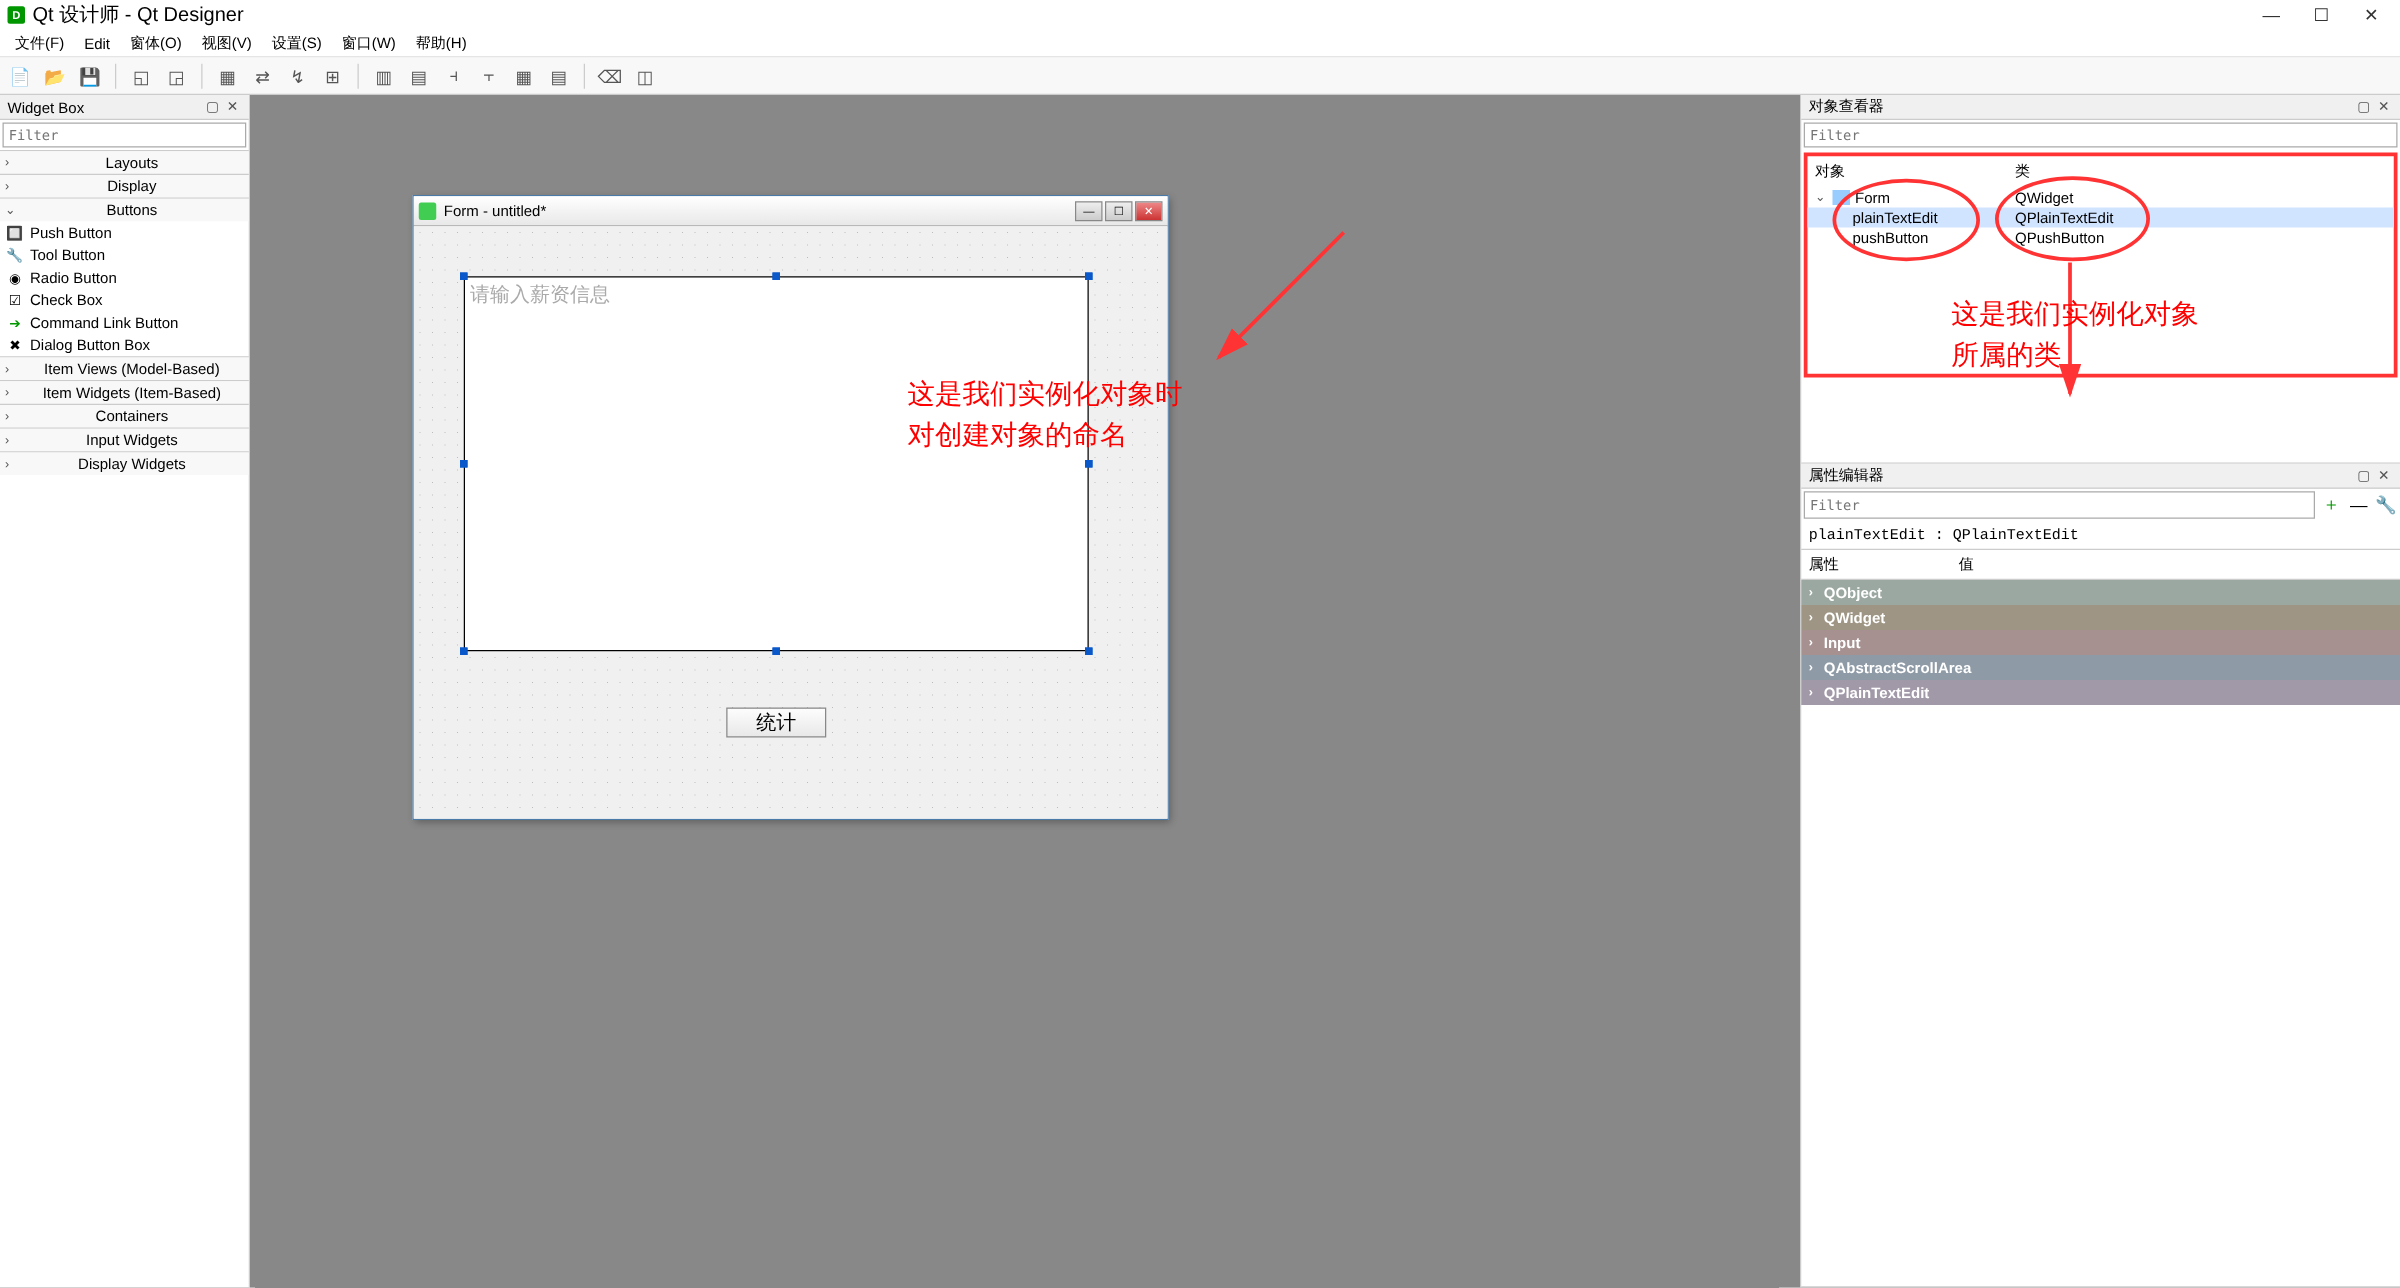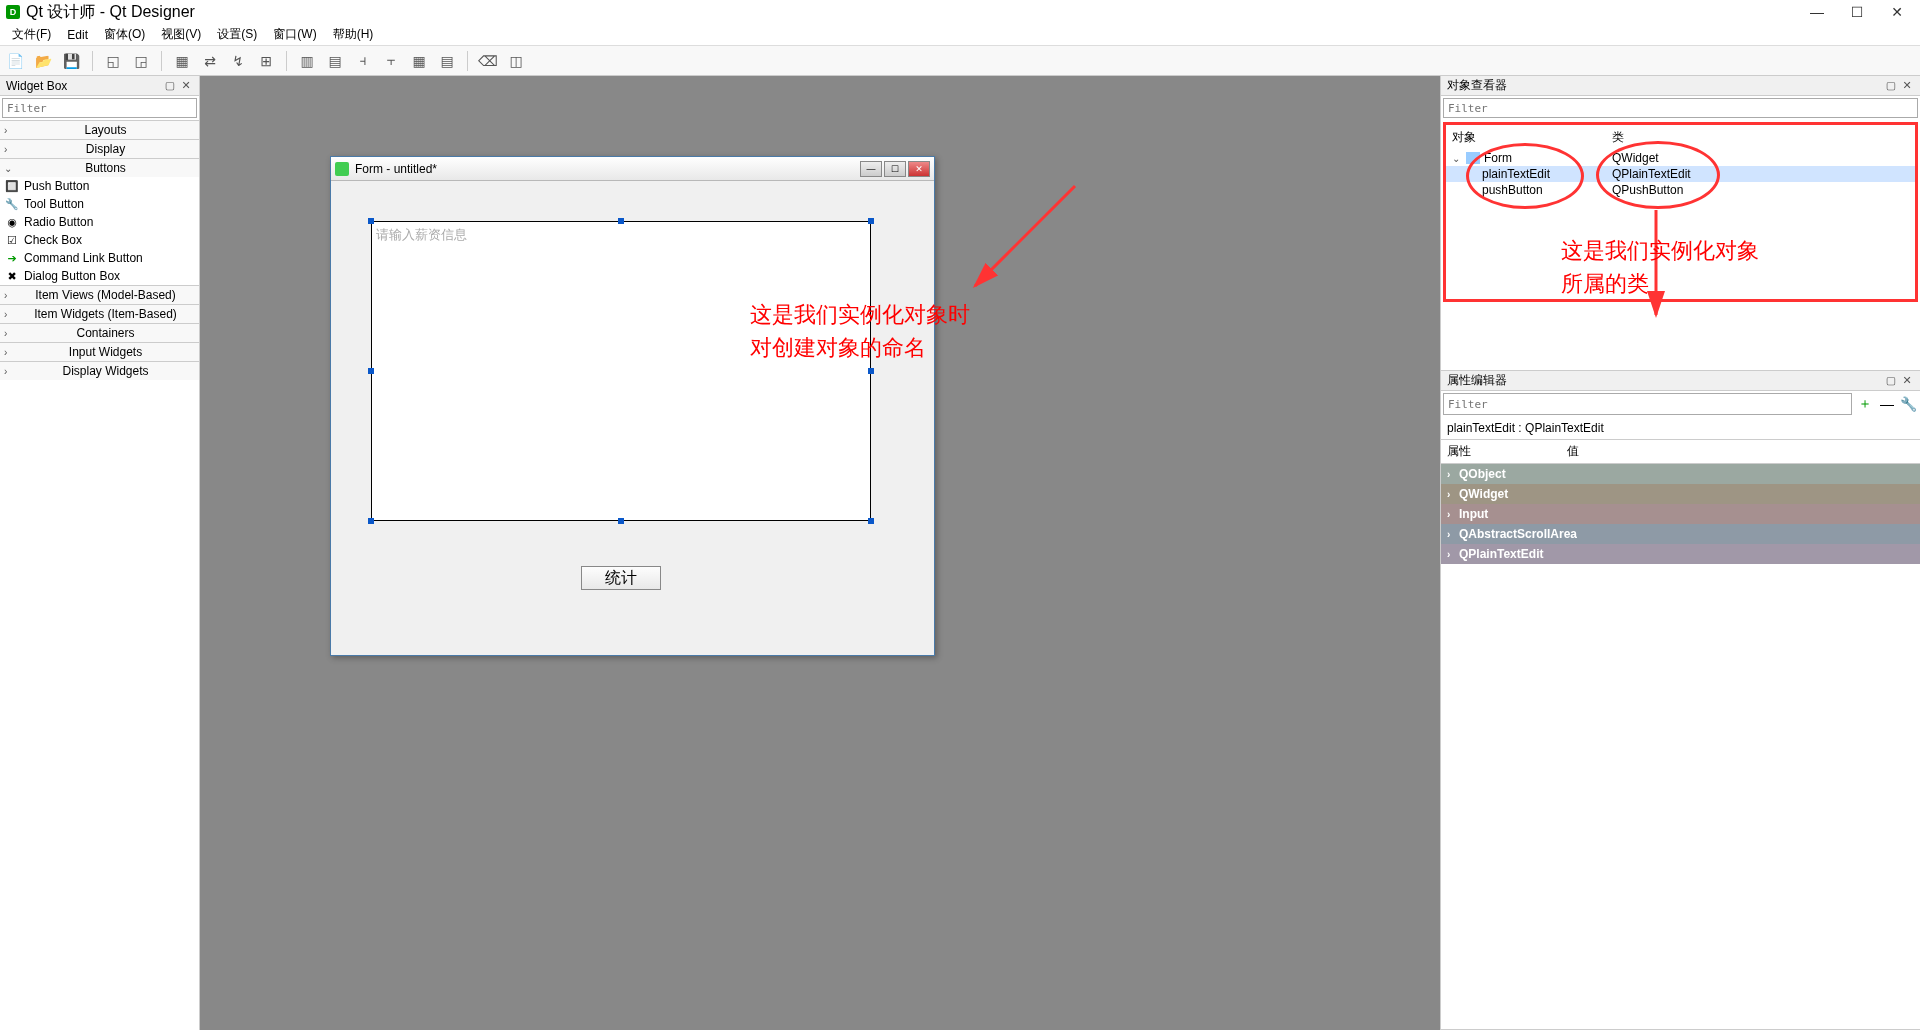--- a/index.html
+++ b/index.html
@@ -47,21 +47,21 @@
 .form-titlebar { height:24px; background: linear-gradient(#fff, #e8e8e8); border-bottom:1px solid #b8b8b8; display:flex; align-items:center; padding:0 4px; }
 .form-titlebar .qt-icon { width:14px; height:14px; background:#41cd52; border-radius:2px; margin-right:6px; }
 .form-titlebar .ftitle { flex:1; font-size:12px; }
 .form-titlebar .fbtns { display:flex; gap:2px; }
 .form-titlebar .fbtn { width:22px; height:16px; border:1px solid #888; background: linear-gradient(#eee,#ccc); display:flex; align-items:center; justify-content:center; font-size:9px; cursor:pointer; }
 .form-titlebar .fbtn.close { background: linear-gradient(#e88,#c33); color:#fff; }
 .form-body { position:relative; height:calc(100% - 24px); background-image: radial-gradient(#bbb 0.5px, transparent 0.5px); background-size: 10px 10px; background-color:#f0f0f0; }
 
 .widget-sel { position:absolute; border:1px solid #000; background:#fff; }
 .sel-handle { position:absolute; width:6px; height:6px; background:#0a58ca; border:1px solid #0a58ca; }
-.plaintext { left:40px; top:40px; width:500px; height:300px; padding:4px; color:#aaa; font-size:13px; }
+.plaintext { left:40px; top:40px; width:500px; height:300px; padding:4px; color:#aaa; font-size:16px; }
 .pushbtn-sel { position:absolute; left:250px; top:385px; }
 .pushbtn-sel button { width:80px; height:24px; font-size:16px; background: linear-gradient(#fdfdfd, #e8e8e8); border:1px solid #888; cursor:pointer; }
 
 
 .anno-text { position:absolute; color:#ff0000; font-size:22px; line-height:1.5; pointer-events:none; }
 .anno-svg { position:absolute; pointer-events:none; }
 
 
 .rightcol { width:480px; display:flex; flex-direction:column; border-left:1px solid #ccc; }
 .right-panel { display:flex; flex-direction:column; border-bottom:1px solid #ccc; }
@@ -76,21 +76,21 @@
 .obj-row.sel { background:#d0e4ff; }
 .obj-row .col1 { width:160px; display:flex; align-items:center; }
 .obj-row .col2 { flex:1; }
 .tree-toggle { width:12px; font-size:10px; color:#555; margin-right:2px;}
 .tree-icon { width:14px; height:12px; margin-right:4px; display:inline-block; }
 
 .circle-anno { position:absolute; border:3px solid #f33; border-radius:50%; pointer-events:none; }
 .prop-toolbar { display:flex; align-items:center; padding:2px; gap:4px; }
 .prop-toolbar input { flex:1; border:1px solid #aaa; padding:2px 4px; font-family:monospace; font-size:11px; height:22px; color:#888;}
 .prop-toolbar .pbtn { width:18px; height:18px; display:flex; align-items:center; justify-content:center; cursor:pointer; font-size:14px;}
-.prop-obj-label { padding:4px 6px; font-family: Liberation Sans, sans-serif; font-size:12px; border-bottom:1px solid #ccc; }
+.prop-obj-label { padding:4px 6px; font-family: Liberation Mono, monospace; font-size:12px; border-bottom:1px solid #ccc; }
 .prop-header-row { display:flex; padding:3px 6px; border-bottom:1px solid #ccc; font-size:12px; }
 .prop-header-row .pcol1 { width:120px; } .prop-header-row .pcol2 { flex:1; }
 .prop-group { display:flex; align-items:center; padding:3px 6px; color:#fff; font-weight:bold; font-size:12px; cursor:pointer; }
 .prop-group .chev { width:12px; font-size:10px; }
 .prop-group.g1 { background:#9ba8a1; }
 .prop-group.g2 { background:#9e9584; }
 .prop-group.g3 { background:#a69090; }
 .prop-group.g4 { background:#8e9aa6; }
 .prop-group.g5 { background:#a198a8; }
 </style>
@@ -246,21 +246,21 @@
           <div class="sel-handle" style="left:calc(50% - 3px);bottom:-4px"></div>
           <div class="sel-handle" style="left:-4px;top:calc(50% - 3px)"></div>
           <div class="sel-handle" style="right:-4px;top:calc(50% - 3px)"></div>
         </div>
         <div class="pushbtn-sel">
           <button>统计</button>
         </div>
       </div>
     </div>
 
-    <div class="anno-text" style="left:550px; top:222px;">
+    <div class="anno-text" style="left:526px; top:222px;">
       <span>这是我们实例化对象时</span><br>
       <span>对创建对象的命名</span>
     </div>
     <svg class="anno-svg" style="left:765px; top:100px;" width="120" height="120">
       <defs>
           <marker id="ah1" markerWidth="10" markerHeight="10" refX="8" refY="3" orient="auto">
             <path d="M0,0 L0,6 L9,3 z" fill="#f33"></path>
           </marker>
         </defs>
       <line x1="110" y1="10" x2="10" y2="110" stroke="#f33" stroke-width="3" marker-end="url(#ah1)"></line>

